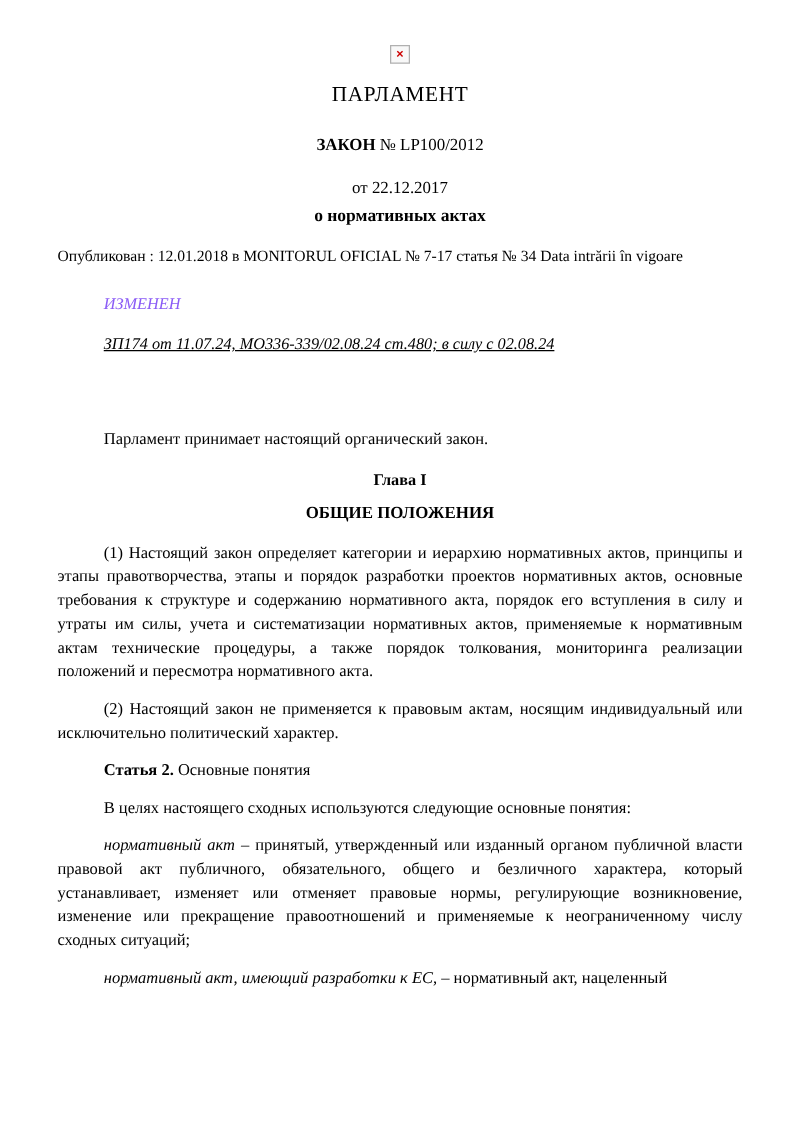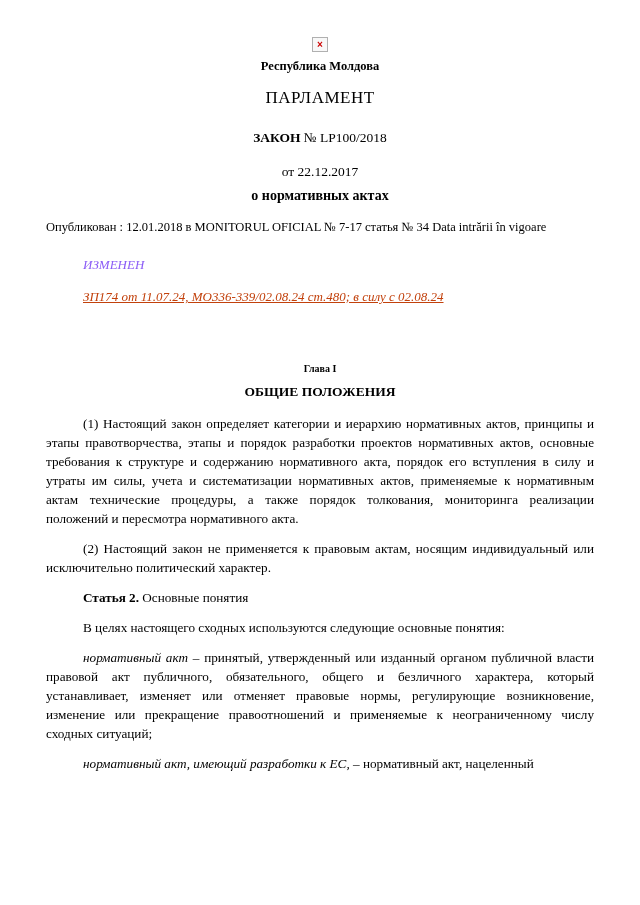--- a/index.html
+++ b/index.html
@@ -75,40 +75,40 @@
     font-size: 13px;
     font-style: italic;
     color: #8b5cf6;
   }
   .amend-link-line {
     margin-top: 16px;
     padding-left: 37px;
     font-size: 13px;
   }
   .amend-link-line a {
-    color: #c2410c;
+    color: #000000;
     font-style: italic;
     text-decoration: underline;
     cursor: pointer;
   }
 
   .body-block { margin-top: 58px; }
 
   p.para {
     font-size: 13.2px;
     line-height: 1.44;
     text-indent: 37px;
     margin-bottom: 11px;
     text-align: justify;
   }
   p.para .bold { font-weight: bold; }
   p.para .italic { font-style: italic; }
 
   .chapter {
-    font-size: 10px;
+    font-size: 13px;
     font-weight: bold;
     text-align: center;
     margin: 16px 0 6px 0;
   }
   .chapter-title {
     font-size: 13.5px;
     font-weight: bold;
     text-align: center;
     margin: 10px 0 14px 0;
   }
@@ -116,41 +116,41 @@
 </head>
 <body>
 
 <div class="page">
 
   <div class="center">
     <span class="broken-img">
       <span>×</span>
     </span>
 
-    <div class="country">Республика Молдова</div>
 
     <div class="institution">ПАРЛАМЕНТ</div>
 
-    <div class="law-number"><span class="doctype">ЗАКОН</span><span> № LP100/2018</span></div>
+    <div class="law-number"><span class="doctype">ЗАКОН</span><span> № LP100/2012</span></div>
 
     <div class="law-date">от 22.12.2017</div>
 
     <div class="law-title">о нормативных актах</div>
   </div>
 
   <div class="published">Опубликован : 12.01.2018 в MONITORUL OFICIAL № 7-17 статья № 34 Data intrării în vigoare</div>
 
   <div class="amended">ИЗМЕНЕН</div>
 
   <div class="amend-link-line">
     <a href="#">ЗП174 от 11.07.24, MO336-339/02.08.24 ст.480; в силу с 02.08.24</a>
   </div>
 
   <div class="body-block">
 
+    <p class="para">Парламент принимает настоящий органический закон.</p>
 
     <div class="chapter">Глава I</div>
 
     <div class="chapter-title">ОБЩИЕ ПОЛОЖЕНИЯ</div>
 
 
     <p class="para">(1) Настоящий закон определяет категории и иерархию нормативных актов, принципы и этапы правотворчества, этапы и порядок разработки проектов нормативных актов, основные требования к структуре и содержанию нормативного акта, порядок его вступления в силу и утраты им силы, учета и систематизации нормативных актов, применяемые к нормативным актам технические процедуры, а также порядок толкования, мониторинга реализации положений и пересмотра нормативного акта.</p>
 
     <p class="para">(2) Настоящий закон не применяется к правовым актам, носящим индивидуальный или исключительно политический характер.</p>
 

